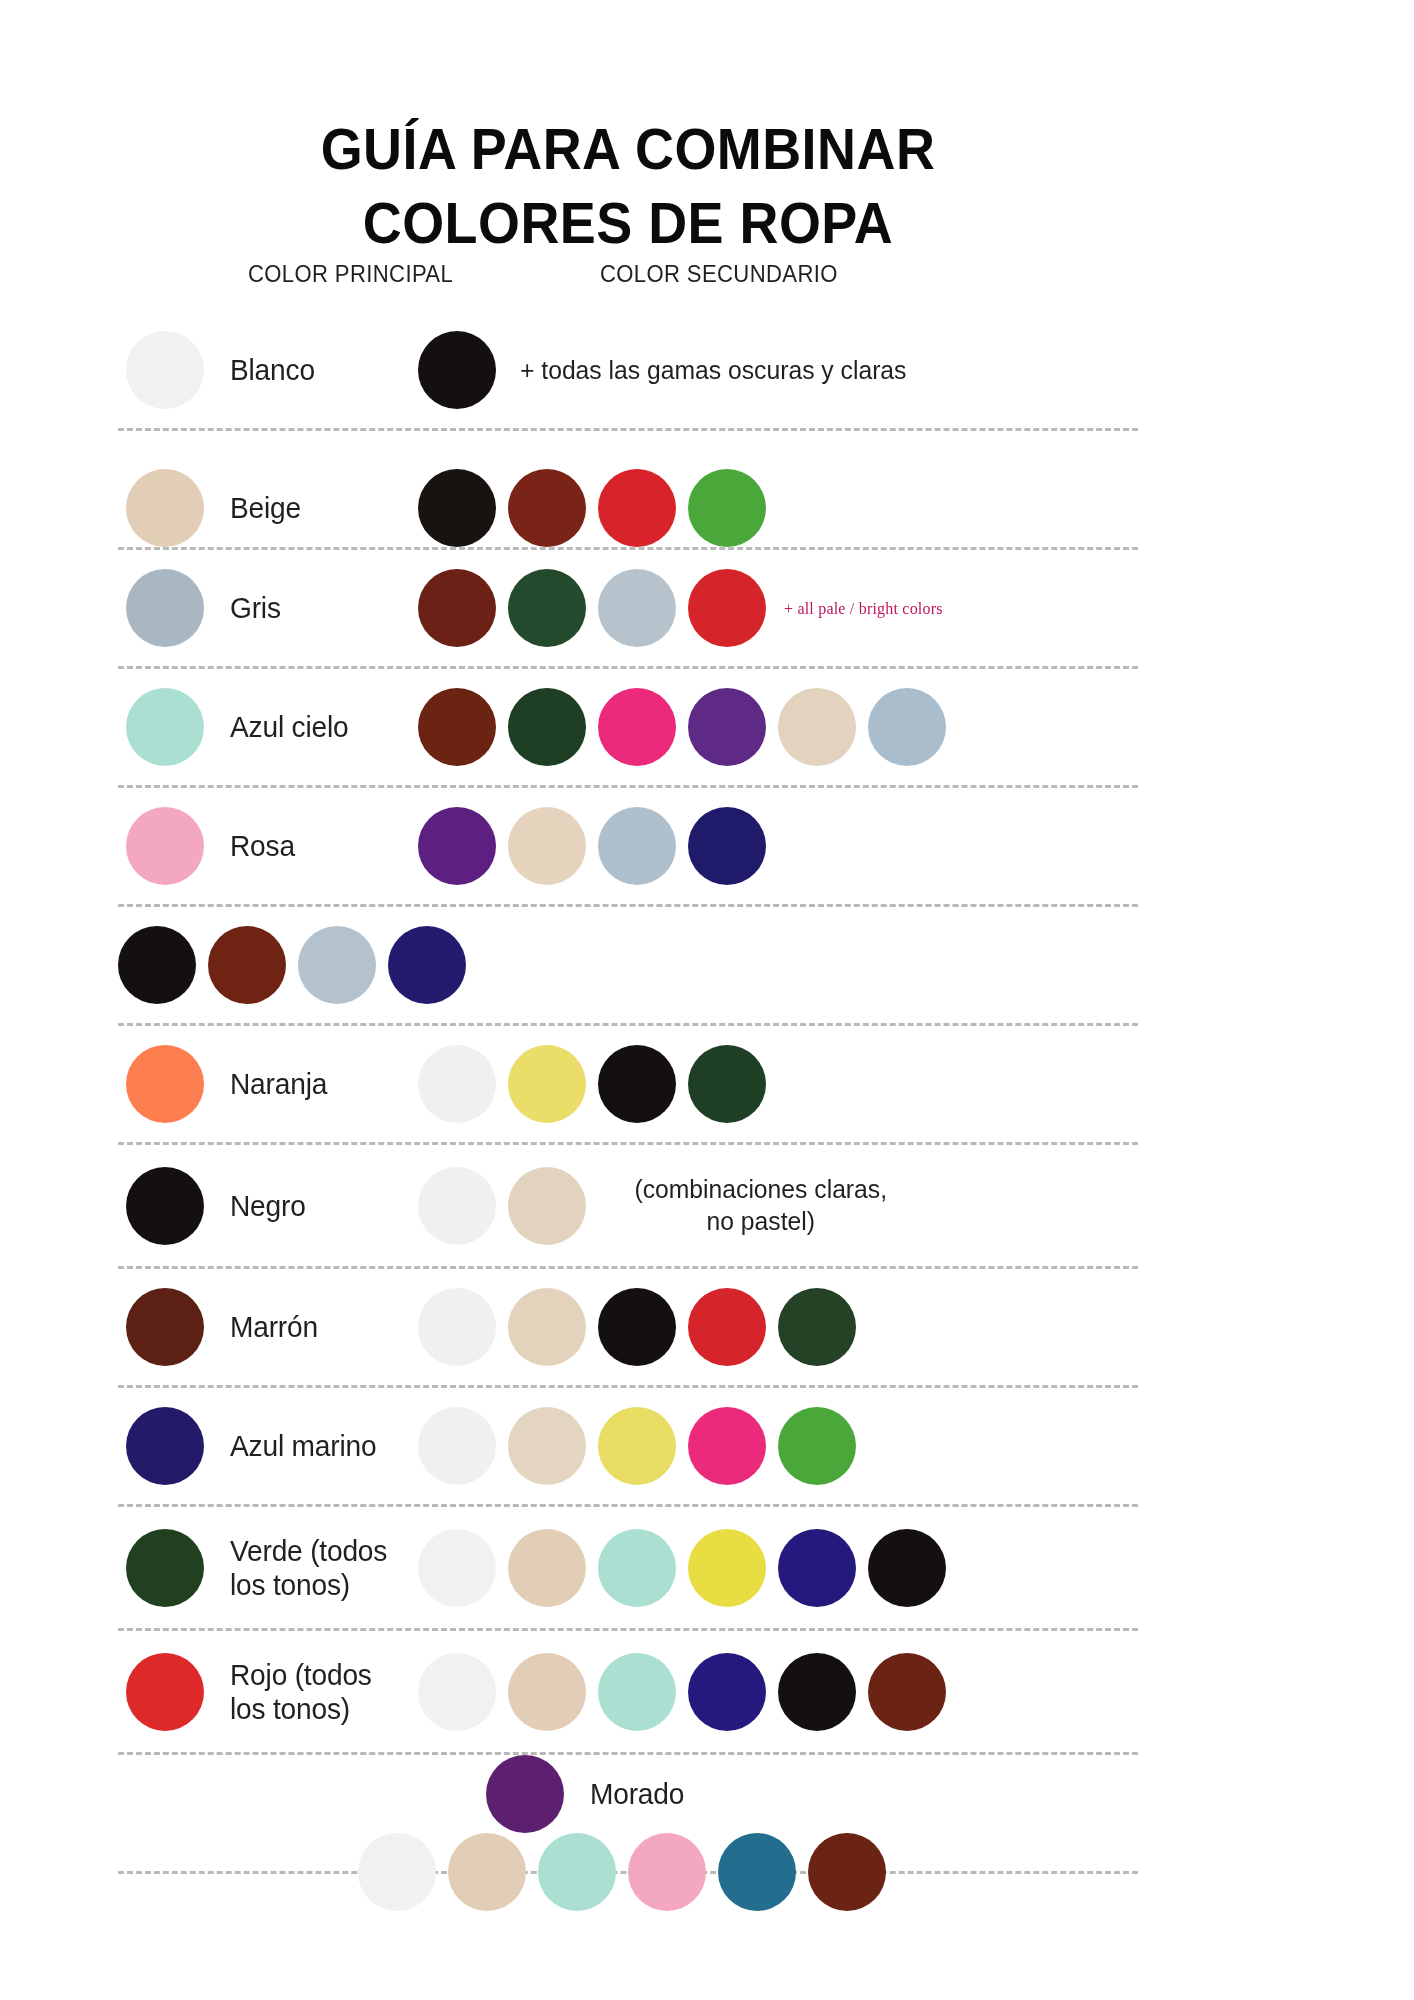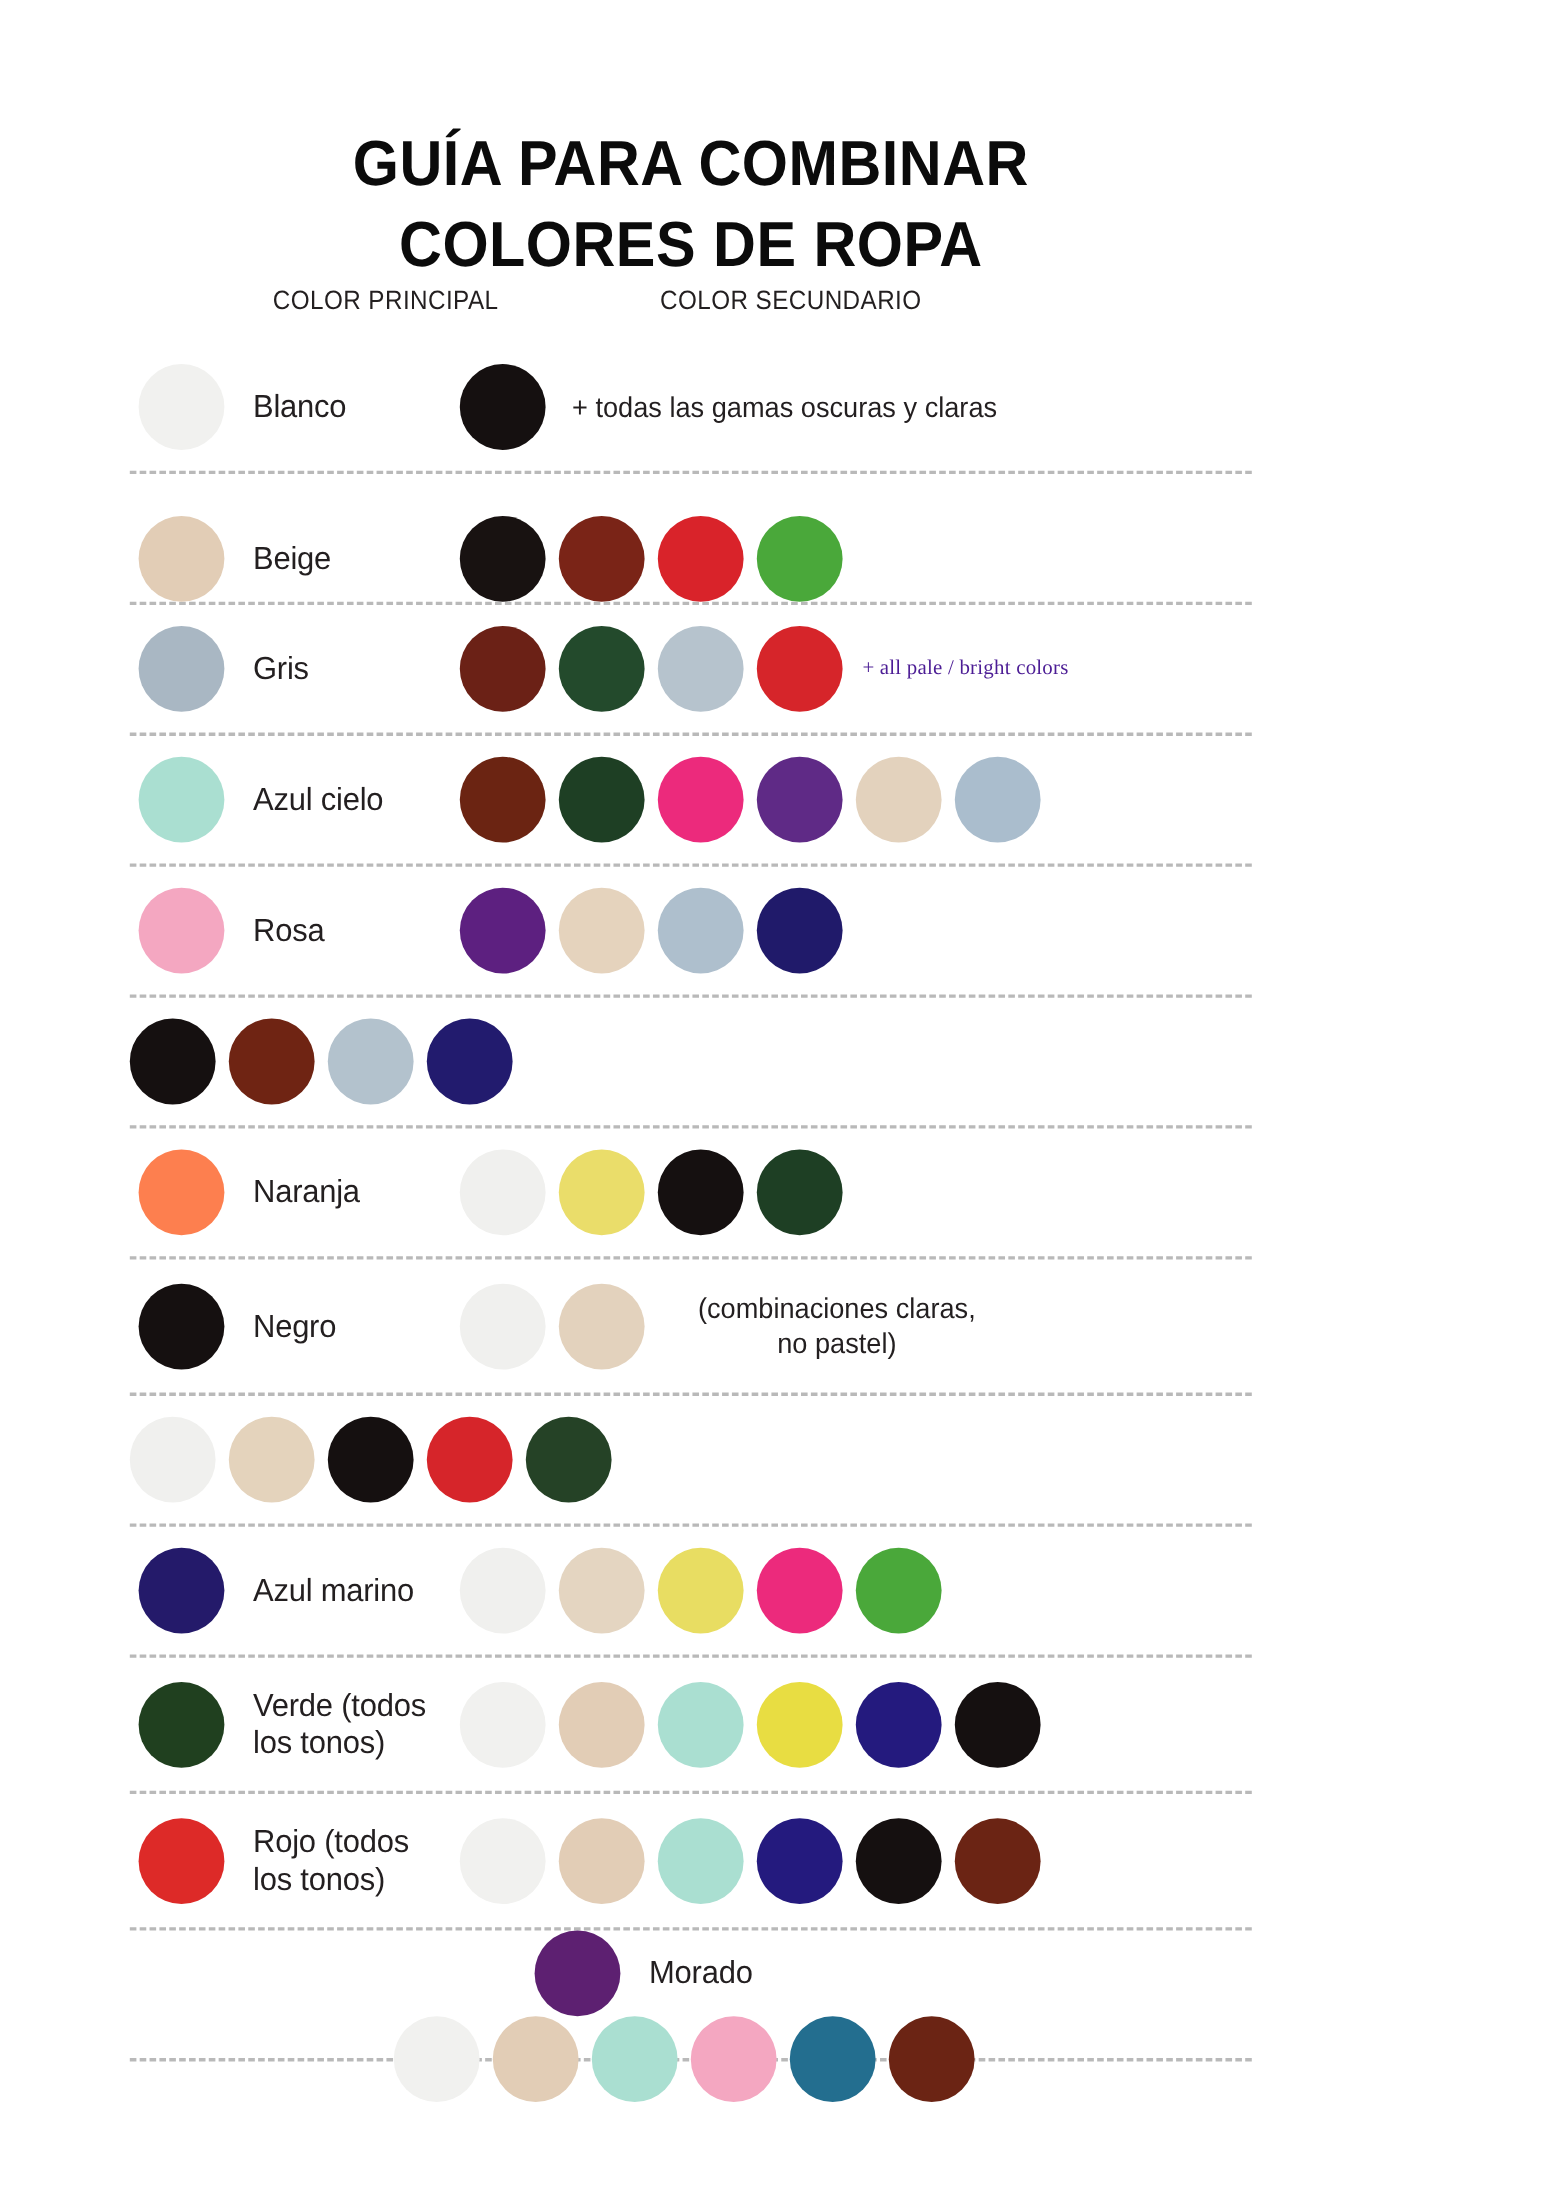--- a/index.html
+++ b/index.html
@@ -123,22 +123,22 @@
   .note-center {
     text-align: center;
     white-space: normal;
     width: 330px;
     margin-left: 6px;
     font-size: 26px;
     line-height: 1.22;
   }
   .note-small {
     font-family: "Liberation Serif", serif;
-    font-size: 19px;
-    color: #4c1d95;
+    font-size: 16px;
+    color: #be185d;
     margin-left: 6px;
     letter-spacing: 0.2px;
     white-space: nowrap;
     transform: none;
   }
 </style>
 </head>
 <body>
 
 <div class="page">
@@ -240,20 +240,24 @@
           <div class="swatch swatch-main" style="background: rgb(21, 16, 16);"></div>
           <div class="main-label">Negro</div>
         </div>
         <div class="sec-cell">
           <div class="swatch swatch-sec" style="background: rgb(240, 240, 238);"></div>
           <div class="swatch swatch-sec" style="background: rgb(227, 210, 189);"></div>
           <div class="note note-center">(combinaciones claras,<br>no pastel)</div>
         </div>
       </div>
       <div class="row" style="height: 119px;">
+        <div class="main-cell">
+          <div class="swatch swatch-main" style="background: rgb(93, 32, 20);"></div>
+          <div class="main-label">Marrón</div>
+        </div>
         <div class="sec-cell">
           <div class="swatch swatch-sec" style="background: rgb(240, 240, 238);"></div>
           <div class="swatch swatch-sec" style="background: rgb(228, 211, 188);"></div>
           <div class="swatch swatch-sec" style="background: rgb(21, 16, 16);"></div>
           <div class="swatch swatch-sec" style="background: rgb(214, 37, 42);"></div>
           <div class="swatch swatch-sec" style="background: rgb(37, 66, 38);"></div>
         </div>
       </div>
       <div class="row" style="height: 119px; align-items: center;">
         <div class="main-cell">

